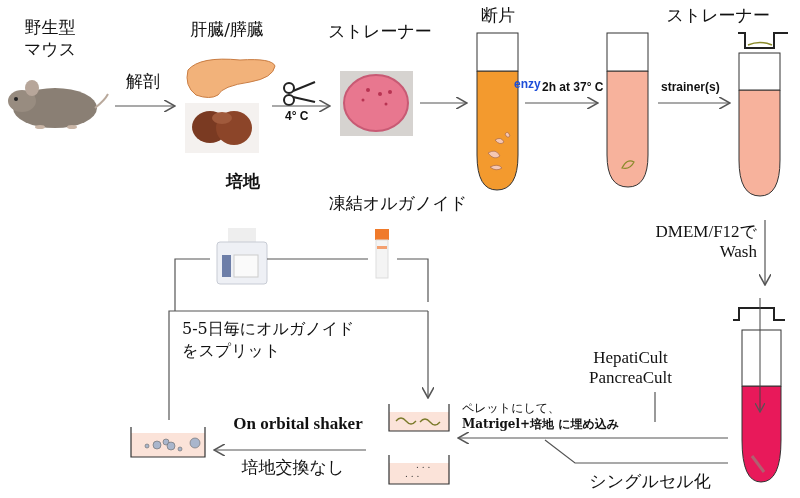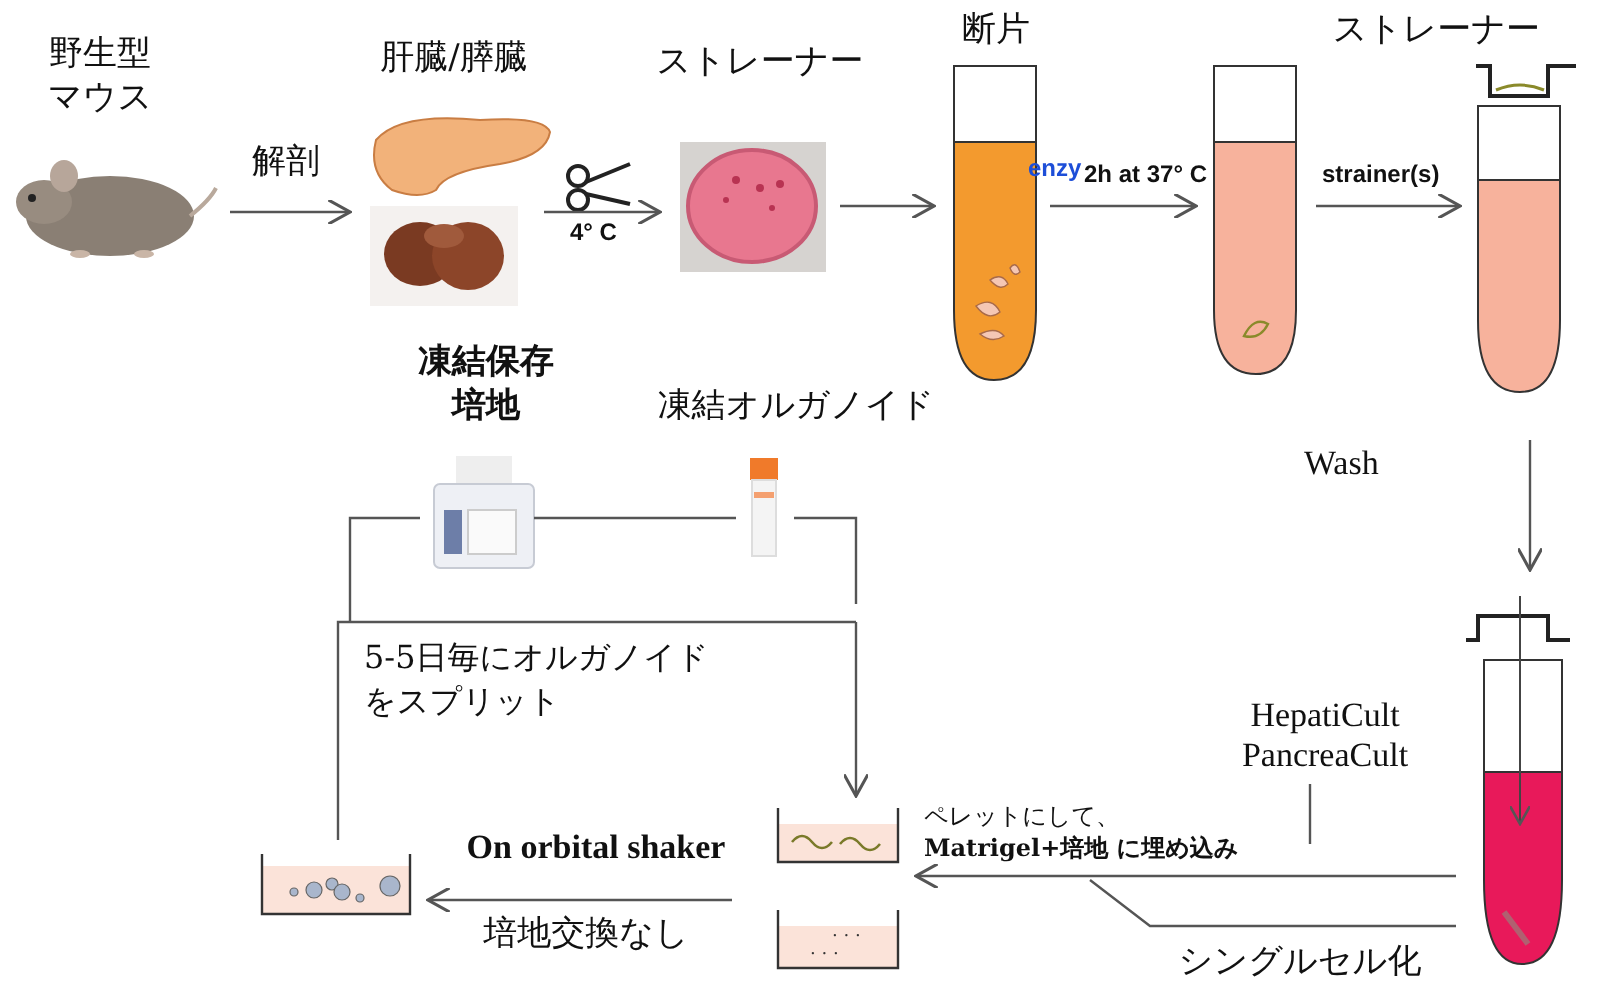--- a/index.html
+++ b/index.html
@@ -152,37 +152,37 @@
 <div class="abs jp" style="left:182px;top:18px;width:90px;">肝臓/膵臓</div>
 <div class="abs lbl-sans" style="left:285px;top:109px;text-align:right;">4°  C</div>
 <div class="abs jp" style="left:325px;top:20px;width:110px;">ストレーナー</div>
 <div class="abs jp" style="left:470px;top:4px;width:56px;">断片</div>
 <div class="abs lbl-sans" style="left:482px;top:77px;color:#1d4ed8;margin-left:32px;">enzy</div>
 <div class="abs lbl-sans" style="left:526px;top:80px;margin-left:16px;">2h at 37°  C</div>
 <div class="abs jp" style="left:630px;top:4px;width:140px;text-align:right;">ストレーナー</div>
 <div class="abs lbl-sans" style="left:661px;top:80px;">strainer(s)</div>
 
 <div class="abs serif-en" style="left:612px;top:222px;width:145px;text-align:right;">
-  <div style="text-align:left;padding-left:40px;">Wash</div>
+  <div>DMEM/F12で</div>
+  <div style="text-align:right;padding-left:40px;">Wash</div>
 </div>
-<div class="abs serif-en" style="left:600px;top:348px;width:125px;">
+<div class="abs serif-en" style="left:568px;top:348px;width:125px;">
   <div>HepatiCult</div>
   <div>PancreaCult</div>
 </div>
 <div class="abs" style="left:462px;top:400px;width:200px;text-align:left;font-family:'DejaVu Serif',serif;font-size:12px;line-height:16px;white-space:nowrap;">
   <div>ペレットにして、</div>
   <div style="font-weight:bold;">Matrigel+培地 に埋め込み</div>
 </div>
 <div class="abs jp" style="left:570px;top:470px;width:160px;">シングルセル化</div>
 
 <div class="abs serif-en" style="left:218px;top:414px;width:160px;font-weight:bold;">On orbital shaker</div>
 <div class="abs jp" style="left:228px;top:456px;width:130px;">培地交換なし</div>
 
 <div class="abs" style="left:182px;top:318px;font-family:'DejaVu Serif',serif;font-size:16px;line-height:22px;white-space:nowrap;">
   <div>5-5日毎にオルガノイド</div>
   <div>をスプリット</div>
 </div>
 
 <div class="abs jp" style="left:198px;top:170px;width:90px;font-weight:bold;">
-  <div>凍結保存</div>
   <div>培地</div>
 </div>
 <div class="abs jp" style="left:318px;top:192px;width:160px;">凍結オルガノイド</div>
 
 </body></html>

